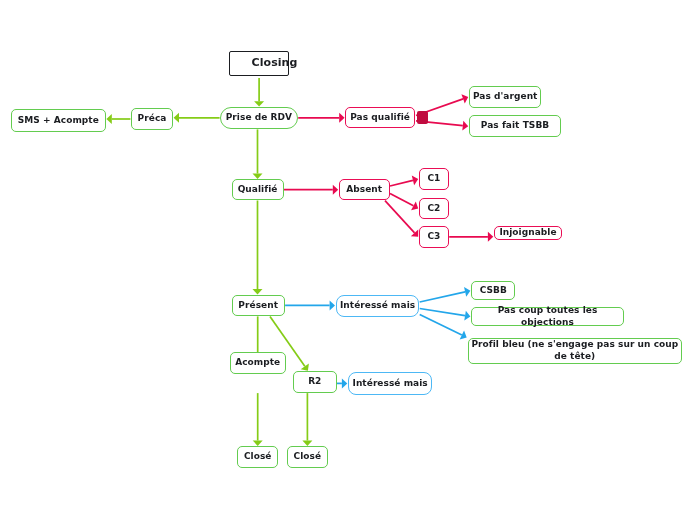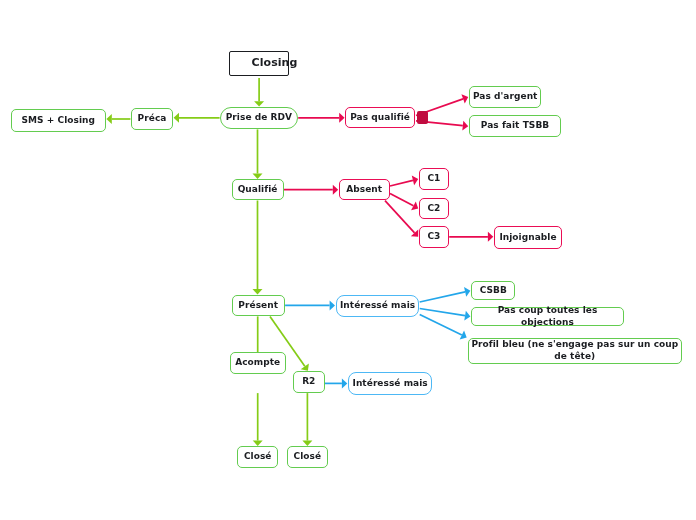--- a/index.html
+++ b/index.html
@@ -116,21 +116,21 @@
 <div class="node start" style="left: 228.6px; top: 50.8px; width: 60.8px; height: 25px;">
       <span>Closing</span>
     </div>
     <div class="node green" style="left: 220px; top: 106.6px; width: 77.8px; height: 22.4px; border-radius: 11px;">
       <span>Prise de RDV</span>
     </div>
     <div class="node green" style="left: 130.8px; top: 108px; width: 42.4px; height: 21.6px;">
       <span>Préca</span>
     </div>
     <div class="node green" style="left: 11px; top: 109.3px; width: 94.6px; height: 22.3px;">
-      <span>SMS + Closing</span>
+      <span>SMS + Acompte</span>
     </div>
     <div class="node crimson" style="left: 345.4px; top: 106.5px; width: 69.4px; height: 21.8px;">
       <span>Pas qualifié</span>
     </div>
     <div class="node green" style="left: 469px; top: 86.3px; width: 72.4px; height: 21.7px;">
       <span>Pas d'argent</span>
     </div>
     <div class="node green" style="left: 469px; top: 115.4px; width: 92px; height: 21.7px;">
       <span>Pas fait TSBB</span>
     </div>
@@ -142,42 +142,42 @@
     </div>
     <div class="node crimson" style="left: 419px; top: 168.1px; width: 29.8px; height: 22px;">
       <span>C1</span>
     </div>
     <div class="node crimson" style="left: 419px; top: 197.7px; width: 29.8px; height: 21.5px;">
       <span>C2</span>
     </div>
     <div class="node crimson" style="left: 419px; top: 226.1px; width: 29.8px; height: 21.5px;">
       <span>C3</span>
     </div>
-    <div class="node crimson" style="left: 494.1px; top: 226.2px; width: 67.8px; height: 23px;">
+    <div class="node crimson" style="left: 494.1px; top: 226.2px; width: 67.8px; height: 14px;">
       <span>Injoignable</span>
     </div>
     <div class="node green" style="left: 231.7px; top: 294.5px; width: 53px; height: 21.9px;">
       <span>Présent</span>
     </div>
     <div class="node blue" style="left: 335.8px; top: 294.8px; width: 83.5px; height: 21.8px;">
       <span>Intéressé mais</span>
     </div>
     <div class="node green" style="left: 471.2px; top: 281.1px; width: 44.1px; height: 19.3px;">
       <span>CSBB</span>
     </div>
     <div class="node green" style="left: 471.2px; top: 307.2px; width: 152.6px; height: 18.7px;">
       <span>Pas coup toutes les objections</span>
     </div>
     <div class="node green" style="left: 467.5px; top: 337.5px; width: 214.6px; height: 26.4px;">
       <span>Profil bleu (ne s'engage pas sur un coup de tête)</span>
     </div>
     <div class="node green" style="left: 229.5px; top: 352px; width: 56.4px; height: 22.4px;">
       <span>Acompte</span>
     </div>
-    <div class="node green" style="left: 292.8px; top: 370.7px; width: 32px; height: 22.4px; align-items: center;">
+    <div class="node green" style="left: 292.8px; top: 370.7px; width: 44px; height: 22.4px; align-items: center;">
       <span>R2</span>
     </div>
     <div class="node blue" style="left: 348.1px; top: 372.3px; width: 84.1px; height: 22.3px;">
       <span>Intéressé mais</span>
     </div>
     <div class="node green" style="left: 237.1px; top: 445.9px; width: 41.3px; height: 22.4px;">
       <span>Closé</span>
     </div>
     <div class="node green" style="left: 286.6px; top: 445.9px; width: 41.5px; height: 22.4px;">
       <span>Closé</span>

